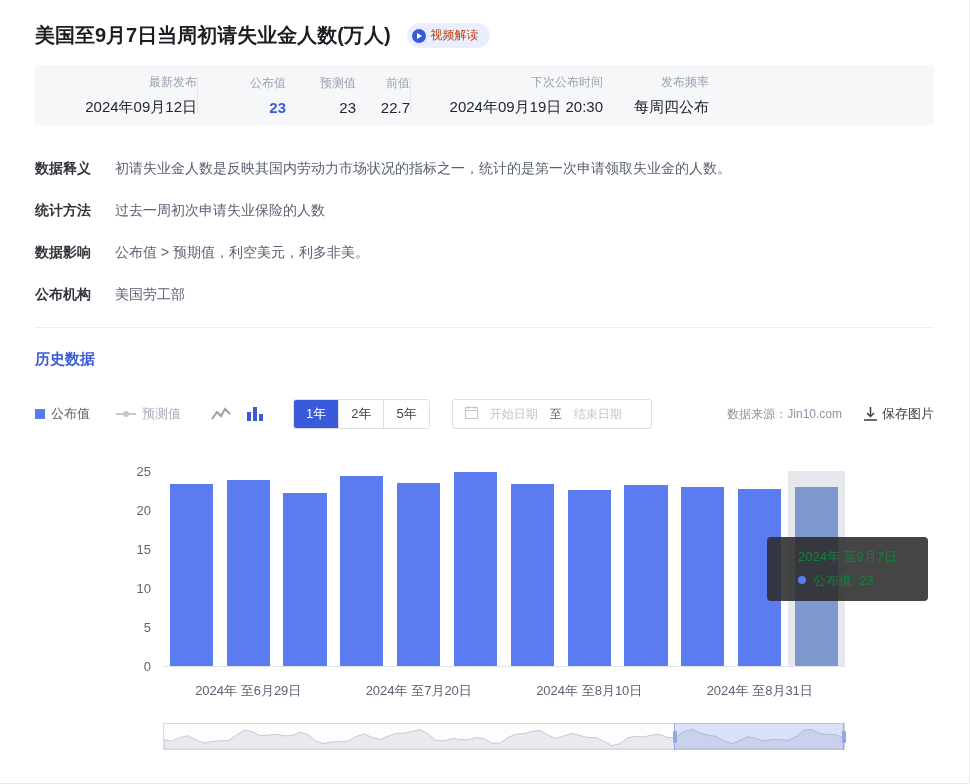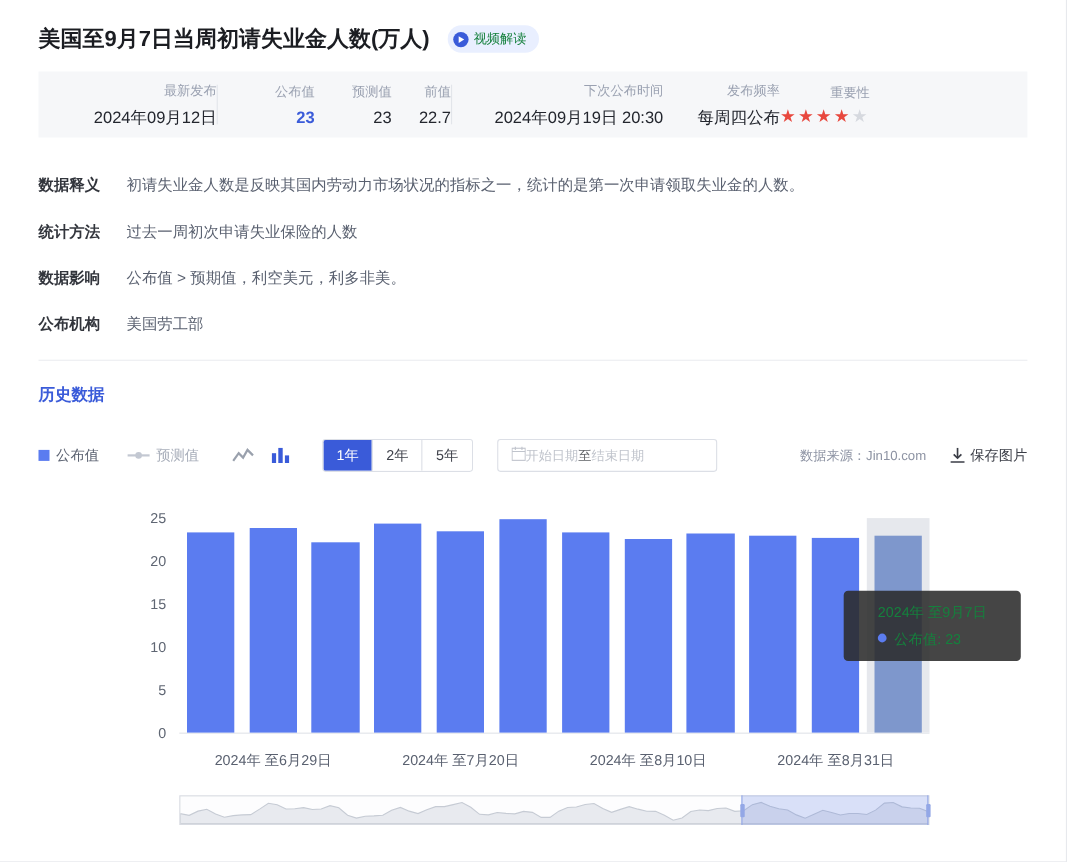--- a/index.html
+++ b/index.html
@@ -14,21 +14,21 @@
     padding:22px 35px 0 35px;
     border-right:1px solid #e7e9ed;
     border-bottom:1px solid #e7e9ed;
     position:relative;
   }
   
   .header { display:flex; align-items:center; gap:16px; }
   .page-title { margin:0; font-size:20px; font-weight:700; color:#1b1d22; }
   .video-badge {
     display:inline-flex; align-items:center; gap:5px;
-    background:#e9efff; color:#15803d; font-size:12px;
+    background:#e9efff; color:#c2410c; font-size:12px;
     padding:4px 11px 4px 5px; border-radius:13px; cursor:pointer;font-family:Liberation Serif, serif;
   }
   .play-icon { width:14px; height:14px; border-radius:50%; background:#3a5bd9; position:relative; }
   .play-icon::after {
     content:""; position:absolute; left:5.5px; top:4px;
     border-left:5px solid #fff; border-top:3.5px solid transparent; border-bottom:3.5px solid transparent;
   }
   
   .summary-bar {
     margin-top:16px; background:#f6f7f9;
@@ -59,21 +59,21 @@
   .legend-forecast { color:#a8aeba; }
   .chart-type-icons { display:flex; gap:16px; margin-left:4px; align-items:center; }
   .type-icon { cursor:pointer; display:flex; }
   .range-group { display:flex; margin-left:30px; border:1px solid #dcdfe6; border-radius:3px; overflow:hidden; }
   .range-btn { padding:5px 12px; font-size:13px; color:#40434c; background:#fff; border-left:1px solid #dcdfe6; cursor:pointer; }
   .range-btn:first-child { border-left:none; }
   .range-btn.active { background:#3a5bd9; color:#fff; }
   .date-box {
     display:flex; align-items:center; margin-left:22px;
     border:1px solid #dcdfe6; border-radius:3px; height:30px;
-    padding:0 12px; width:200px;
+    padding:0 12px; gap:12px; width:200px;
   }
   .placeholder { color:#c0c4cc; font-size:12px; }
   .date-to { color:#606266; font-size:12px; }
   .controls-right { margin-left:auto; display:flex; align-items:center; gap:22px; }
   .source-text { color:#8d93a3; font-size:12px; }
   .save-btn { display:flex; align-items:center; gap:5px; color:#3a3d46; font-size:13px; cursor:pointer; }
   
   .chart-wrap { position:relative; margin-top:42px; margin-left:128px; width:682px; }
   .plot {
     position:relative; height:196px;
@@ -151,24 +151,20 @@
       <span class="sum-value">22.7</span>
     </div>
     <div class="v-divider"></div>
     <div class="sum-col c5">
       <span class="sum-label">下次公布时间</span>
       <span class="sum-value">2024年09月19日 20:30</span>
     </div>
     <div class="sum-col c6">
       <span class="sum-label">发布频率</span>
       <span class="sum-value">每周四公布</span>
-    </div>
-    <div class="sum-col">
-      <span class="sum-label">重要性</span>
-      <span class="stars"><span class="star">★</span><span class="star">★</span><span class="star">★</span><span class="star">★</span><span class="star empty">★</span></span>
     </div>
   </div>
 
   <div class="details">
     <div class="detail-row">
       <span class="detail-label">数据释义</span>
       <span class="detail-value">初请失业金人数是反映其国内劳动力市场状况的指标之一，统计的是第一次申请领取失业金的人数。</span>
     </div>
     <div class="detail-row">
       <span class="detail-label">统计方法</span>

